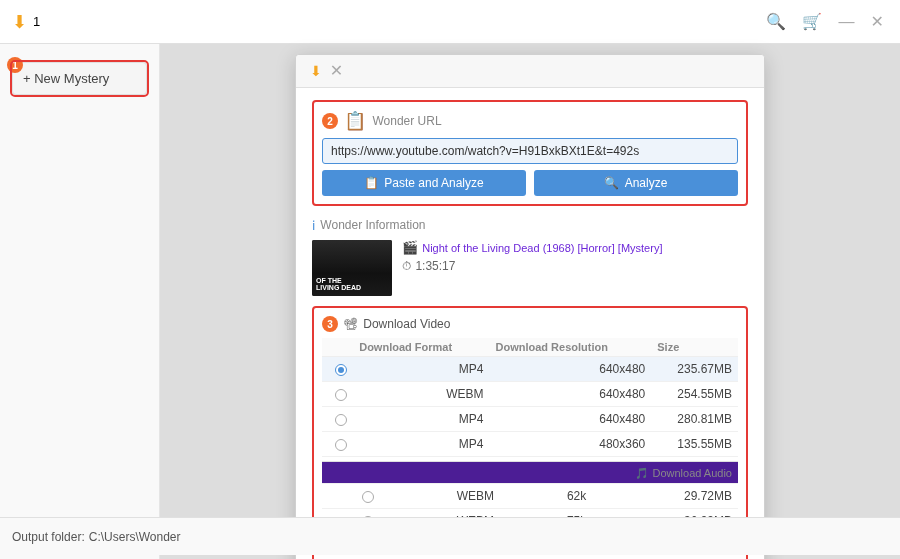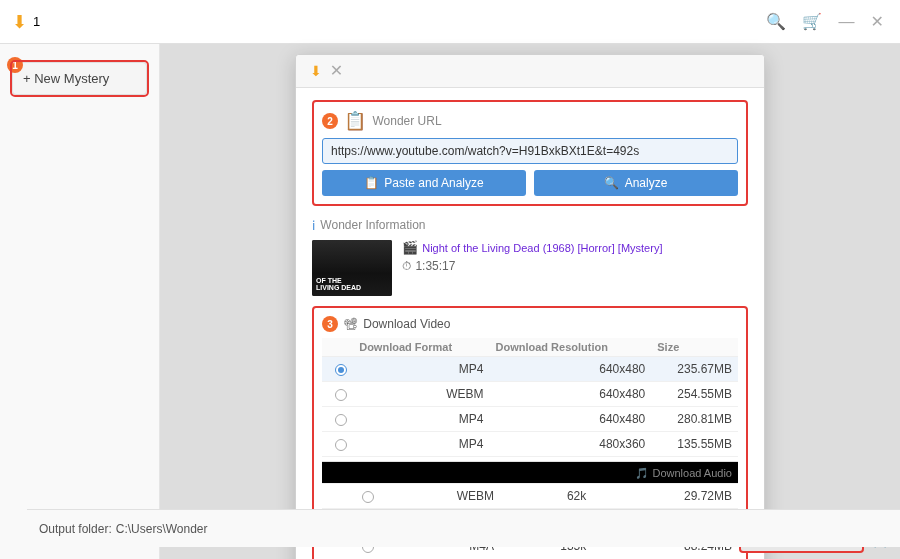--- a/index.html
+++ b/index.html
@@ -104,32 +104,31 @@
     
     .main-content {
       flex: 1;
       position: relative;
       background: #f0f0f0;
     }
 
     
     .bottom-bar {
       position: absolute;
-      bottom: 12px;
+      bottom: 4px;
       left: 0;
       right: 0;
       height: 38px;
       background: #f9f9f9;
       border-top: 1px solid #e0e0e0;
       display: flex;
       align-items: center;
       padding: 0 12px;
       font-size: 12px;
       color: #555;
-      margin-left: 27px;
     }
 
     
     .download-all-btn {
       position: absolute;
       bottom: 6px;
       right: 36px;
       background: #e8e8e8;
       border: 2px solid #e53935;
       border-radius: 4px;
@@ -394,21 +393,21 @@
       position: absolute;
       top: 50%;
       left: 50%;
       transform: translate(-50%, -50%);
     }
 
     .section-header-row td {
       font-size: 11px;
       color: #888;
       padding: 5px 6px 3px;
-      background: #000000;
+      background: #4c1d95;
     }
 
     
     .table-scroll {
       max-height: 220px;
       overflow-y: auto;
     }
 
     
     .audio-divider {

